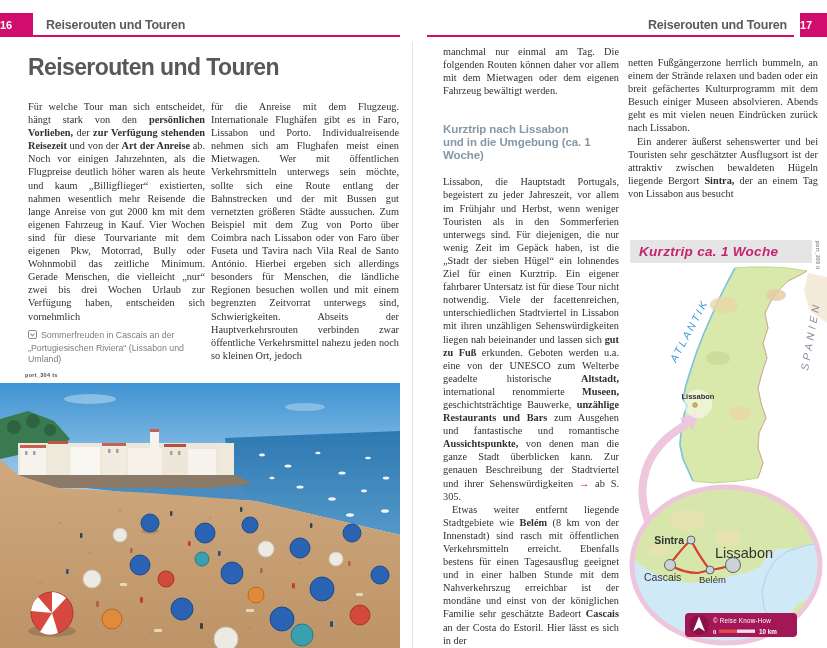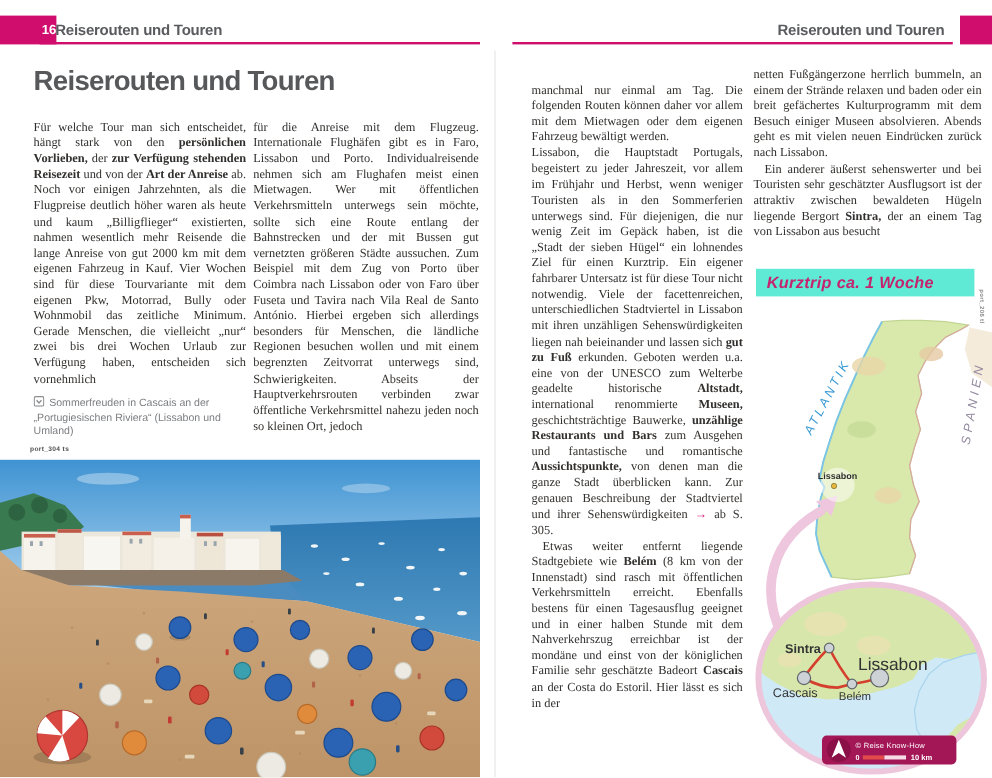--- a/index.html
+++ b/index.html
@@ -1,40 +1,40 @@
 <!DOCTYPE html>
 <html lang="de"><head>
 <meta charset="utf-8">
 <style>
   html,body{margin:0;padding:0;}
   body{width:827px;height:648px;position:relative;background:#ffffff;overflow:hidden;
        font-family:"Liberation Sans",sans-serif;}
   .abs{position:absolute;}
   
-  .pagenum{width:47px;height:24px;top:13px;background:#d00d6d;color:#fff;
-           font:bold 11px/24px "Liberation Sans",sans-serif;text-align:right;}
+  .pagenum{width:33px;height:24px;top:13px;background:#d00d6d;color:#fff;
+           font:bold 11px/24px "Liberation Sans",sans-serif;text-align:left;}
   .runhead{top:15px;color:#5a5b5e;font:bold 12.5px/20px "Liberation Sans",sans-serif;letter-spacing:-0.2px;}
   .rule{top:34.5px;height:2.5px;background:#d00d6d;}
   
   .page-title{left:28px;top:53px;color:#57585a;
               font:bold 23px/28px "Liberation Sans",sans-serif;letter-spacing:-0.6px;}
   .body-text{font-family:"Liberation Serif",serif;font-size:10.3px;line-height:13.1px;
              color:#32302e;text-align:justify;hyphens:auto;}
   .body-text b{font-weight:bold;}
   .indent{text-indent:9px;font-family:Liberation Serif, serif;}
   .arrow{color:#d00d6d;font-weight:bold;}
   .caption{left:28px;top:330px;width:190px;color:#7b7d80;
            font:8.8px/11.5px "Liberation Sans",sans-serif;}
   .cap-icon{display:inline-block;vertical-align:-1px;margin-right:4px;}
   .tiny-credit{color:#4c4c4c;font:bold 5.5px/6px "Liberation Sans",sans-serif;letter-spacing:.3px;}
   
   .subhead{color:#8598a6;font:bold 11.5px/13px "Liberation Sans",sans-serif;letter-spacing:-0.1px;
            margin:26px 0 13px 0;}
   
-  .map-titlebar{left:630px;top:224px;width:182px;height:23px;background:#5eead4;}
+  .map-titlebar{left:630px;top:240px;width:182px;height:23px;background:#e5e5e5;}
   .map-title{color:#c4246f;font:italic bold 13.5px/23px "Liberation Sans",sans-serif;
              padding-left:9px;letter-spacing:.3px;}
   .map-side-credit{left:815px;top:241px;color:#8a8a8a;font:bold 5px/6px "Liberation Sans",sans-serif;
                    writing-mode:vertical-rl;letter-spacing:.3px;}
   .gutter{left:412px;top:42px;width:1px;height:606px;background:#e6e6e6;}
   svg text{font-family:"Liberation Sans",sans-serif;}
 </style>
 </head>
 <body>
 
@@ -209,22 +209,26 @@
       </g>
     </svg>
   </div>
 </section>
 
 <section class="abs" style="left:413px;top:0;width:414px;height:648px;">
   <div class="abs pagenum" style="left:387px;">17</div>
   <div class="abs runhead" style="right:40px;">Reiserouten und Touren</div>
   <div class="abs rule" style="left:14px;width:367px;"></div>
 
-  <div class="abs" style="left:30px;top:45px;width:176px;margin-top:24px;">
+  <div class="abs" style="left:30px;top:45px;width:176px;">
     <div class="body-text">manchmal nur einmal am Tag. Die folgenden Routen können daher vor allem mit dem Mietwagen oder dem eigenen Fahrzeug bewältigt werden.</div>
+    <h2 class="subhead">
+      <span>Kurztrip nach Lissabon</span><br>
+      <span>und in die Umgebung (ca. 1 Woche)</span>
+    </h2>
     <div class="body-text"><span>Lissabon, die Hauptstadt Portugals, begeistert zu jeder Jahreszeit, vor allem im Frühjahr und Herbst, wenn weniger Touristen als in den Sommerferien unterwegs sind. Für diejenigen, die nur wenig Zeit im Gepäck haben, ist die „Stadt der sieben Hügel“ ein lohnendes Ziel für einen Kurztrip. Ein eigener fahrbarer Untersatz ist für diese Tour nicht notwendig. Viele der facettenreichen, unterschiedlichen Stadtviertel in Lissabon mit ihren unzähligen Sehenswürdigkeiten liegen nah beieinander und lassen sich </span><b>gut zu Fuß</b><span> erkunden. Geboten werden u.a. eine von der UNESCO zum Welterbe geadelte historische </span><b>Altstadt,</b><span> international renommierte </span><b>Museen,</b><span> geschichtsträchtige Bauwerke, </span><b>unzählige Restaurants und Bars</b><span> zum Ausgehen und fantastische und romantische </span><b>Aussichtspunkte,</b><span> von denen man die ganze Stadt überblicken kann. Zur genauen Beschreibung der Stadtviertel und ihrer Sehenswürdigkeiten </span><span class="arrow">→</span><span> ab S. 305.</span></div>
     <div class="body-text indent"><span>Etwas weiter entfernt liegende Stadtgebiete wie </span><b>Belém</b><span> (8 km von der Innenstadt) sind rasch mit öffentlichen Verkehrsmitteln erreicht. Ebenfalls bestens für einen Tagesausflug geeignet und in einer halben Stunde mit dem Nahverkehrszug erreichbar ist der mondäne und einst von der königlichen Familie sehr geschätzte Badeort </span><b>Cascais</b><span> an der Costa do Estoril. Hier lässt es sich in der</span></div>
   </div>
 
   <div class="abs" style="left:215px;top:56px;width:190px;">
     <div class="body-text">netten Fußgängerzone herrlich bummeln, an einem der Strände relaxen und baden oder ein breit gefächertes Kulturprogramm mit dem Besuch einiger Museen absolvieren. Abends geht es mit vielen neuen Eindrücken zurück nach Lissabon.</div>
     <div class="body-text indent"><span>Ein anderer äußerst sehenswerter und bei Touristen sehr geschätzter Ausflugsort ist der attraktiv zwischen bewaldeten Hügeln liegende Bergort </span><b>Sintra,</b><span> der an einem Tag von Lissabon aus besucht</span></div>
   </div>
 </section>
 

